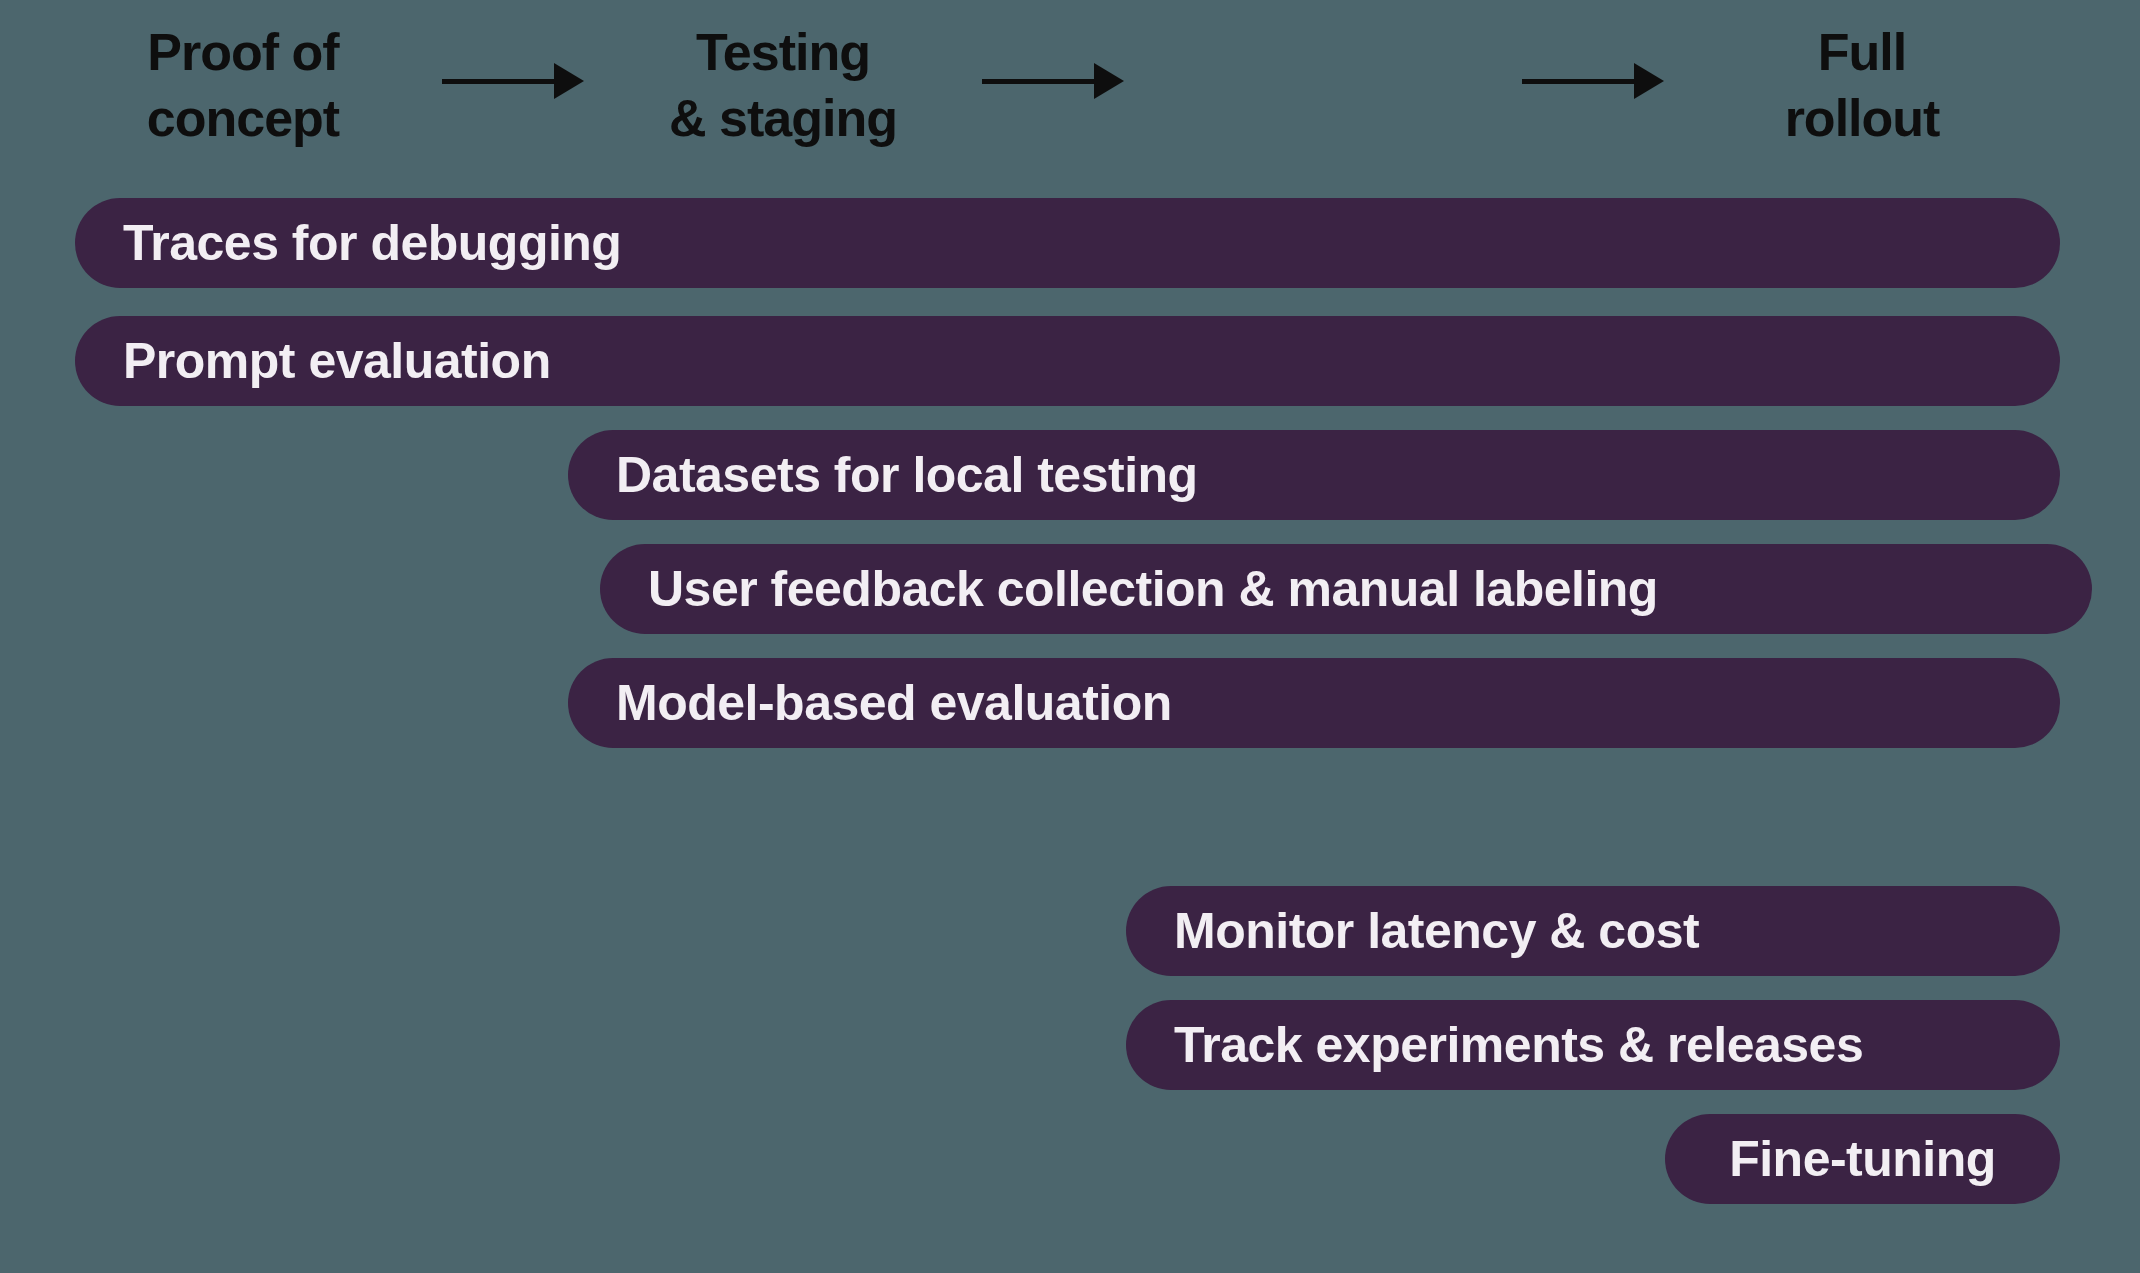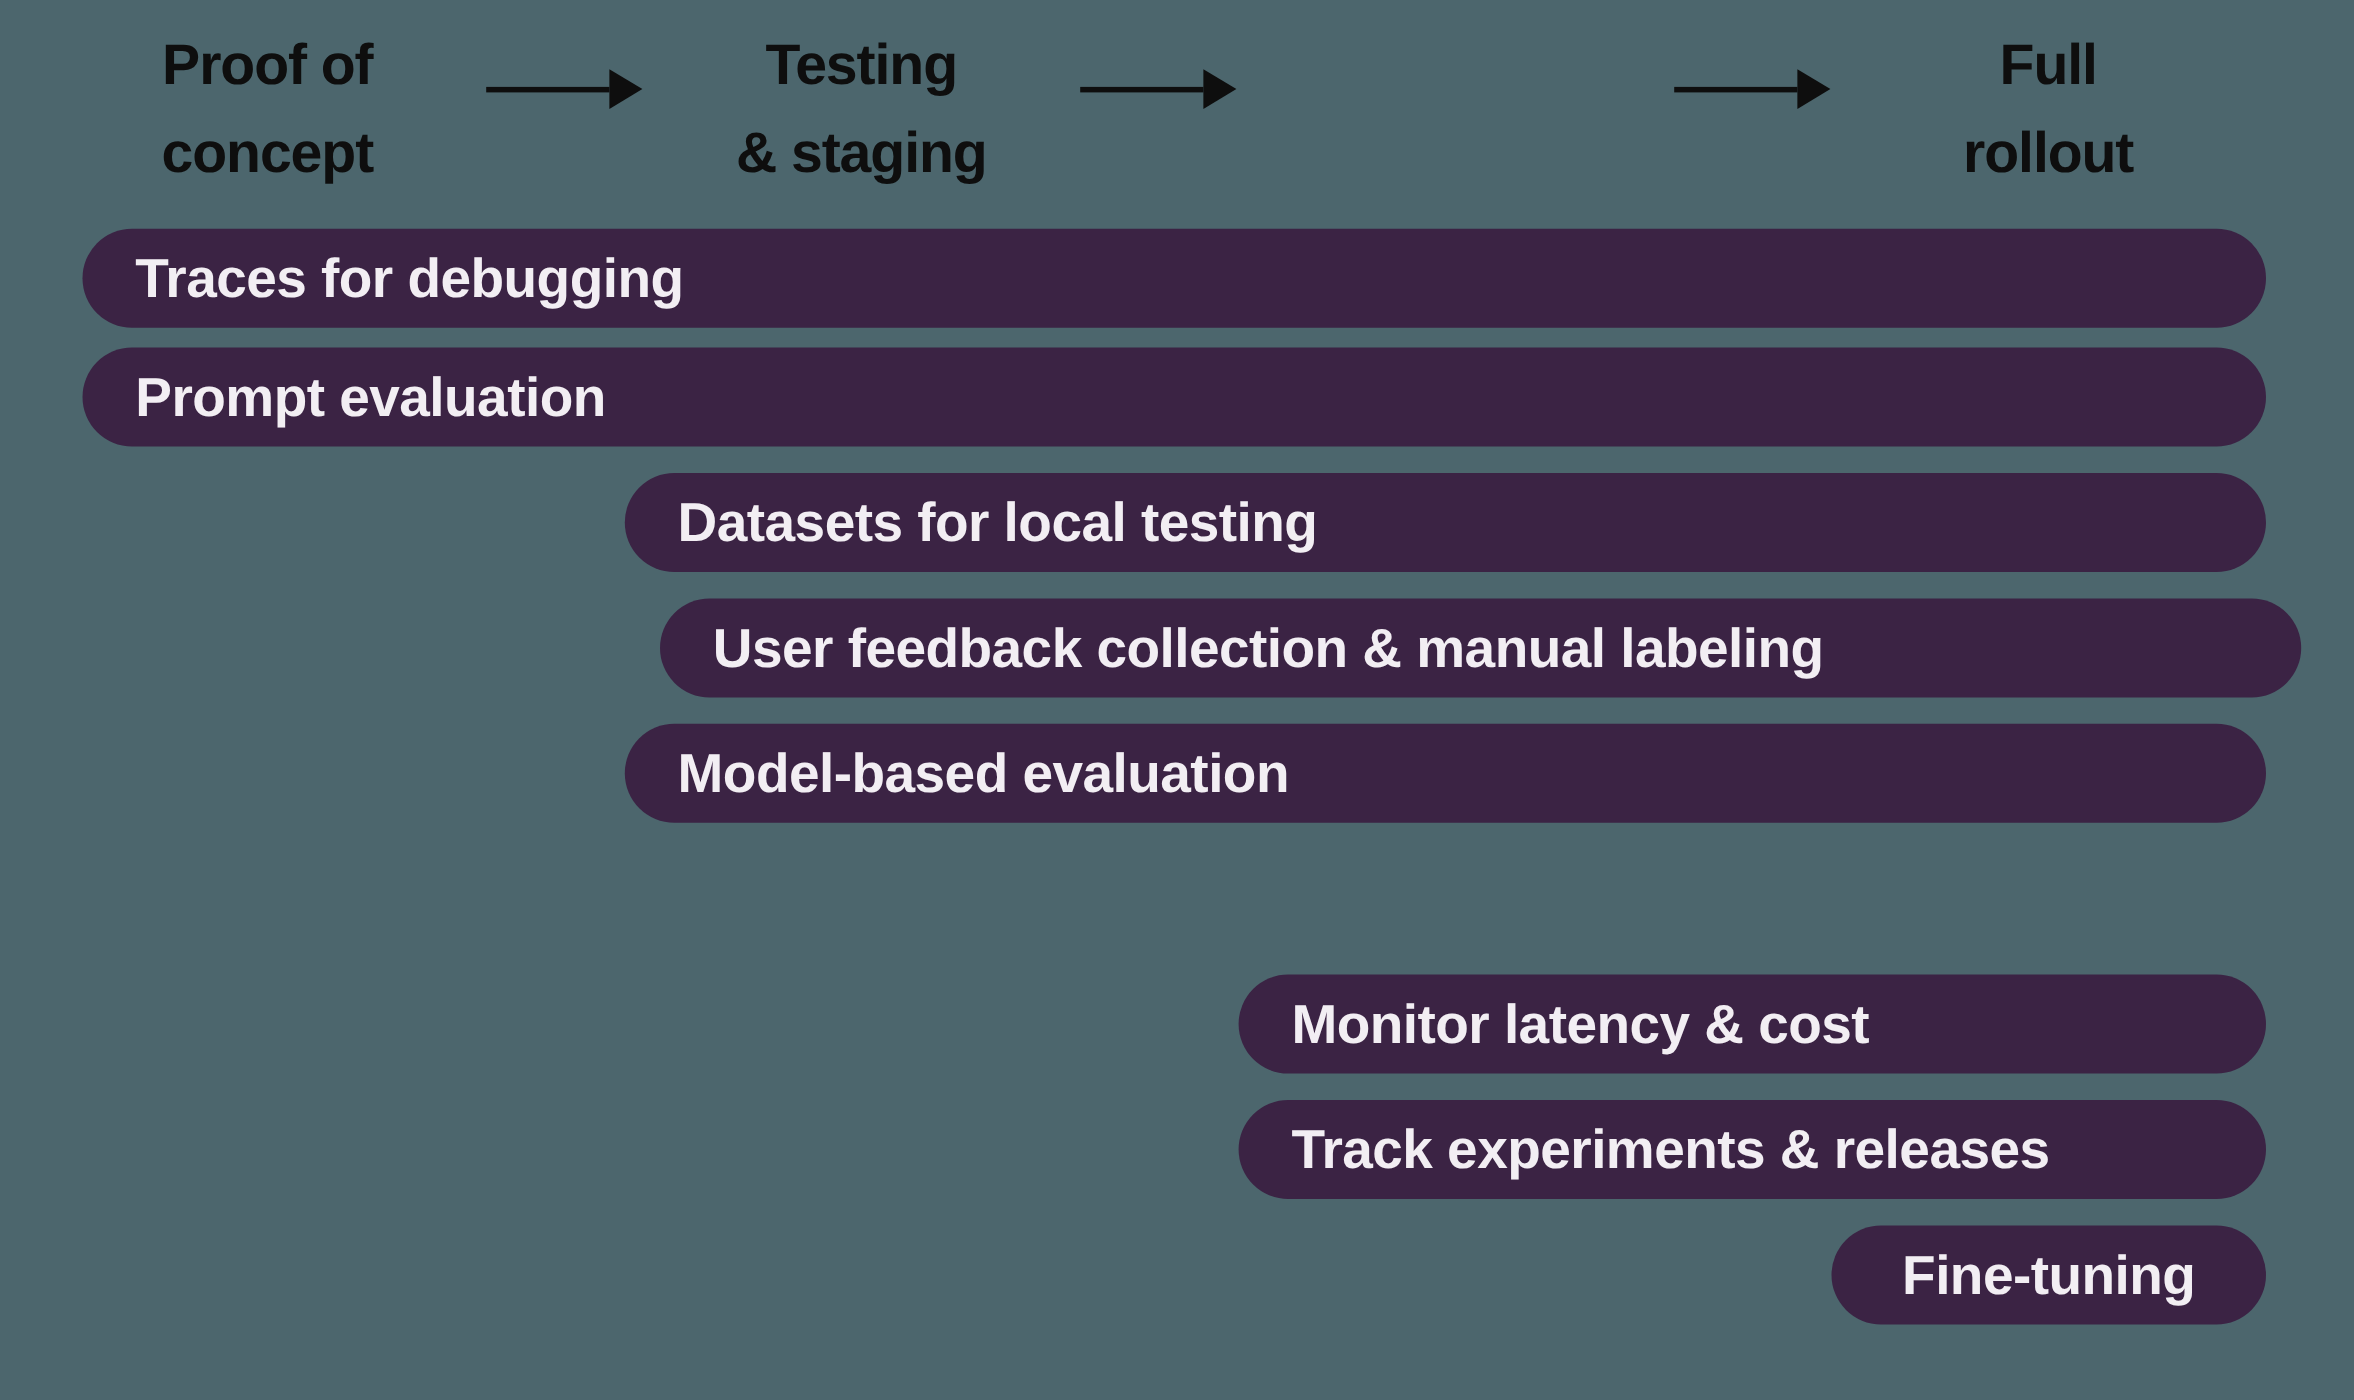--- a/index.html
+++ b/index.html
@@ -17,21 +17,21 @@
     background: var(--background);
     overflow: hidden;
     font-family: "Liberation Sans", sans-serif;
   }
   .stage {
     position: absolute;
     top: 19px;
     transform: translateX(-50%);
     text-align: center;
     font-size: 52px;
-    line-height: 80px;
+    line-height: 66px;
     font-weight: 700;
     letter-spacing: -1px;
     color: var(--header-text);
     white-space: pre-line;
   }
   .arrow {
     position: absolute;
     top: 63px;
     height: 36px;
     display: flex;
@@ -83,21 +83,21 @@
   </div>
   <div class="arrow" style="left:982px">
     <span class="shaft"></span>
     <span class="head"></span>
   </div>
   <div class="arrow" style="left:1522px">
     <span class="shaft"></span>
     <span class="head"></span>
   </div>
 
-  <div class="bar" style="top:208px;  left:75px;   width:1985px">Traces for debugging</div>
+  <div class="bar" style="top:198px;  left:75px;   width:1985px">Traces for debugging</div>
   <div class="bar" style="top:316px;  left:75px;   width:1985px">Prompt evaluation</div>
   <div class="bar" style="top:430px;  left:568px;  width:1492px">Datasets for local testing</div>
   <div class="bar" style="top:544px;  left:600px;  width:1492px">User feedback collection &amp; manual labeling</div>
   <div class="bar" style="top:658px;  left:568px;  width:1492px">Model-based evaluation</div>
   <div class="bar" style="top:886px;  left:1126px; width:934px">Monitor latency &amp; cost</div>
   <div class="bar" style="top:1000px; left:1126px; width:934px">Track experiments &amp; releases</div>
   <div class="bar center" style="top:1114px; left:1665px; width:395px">Fine-tuning</div>
 
 </div>
 

